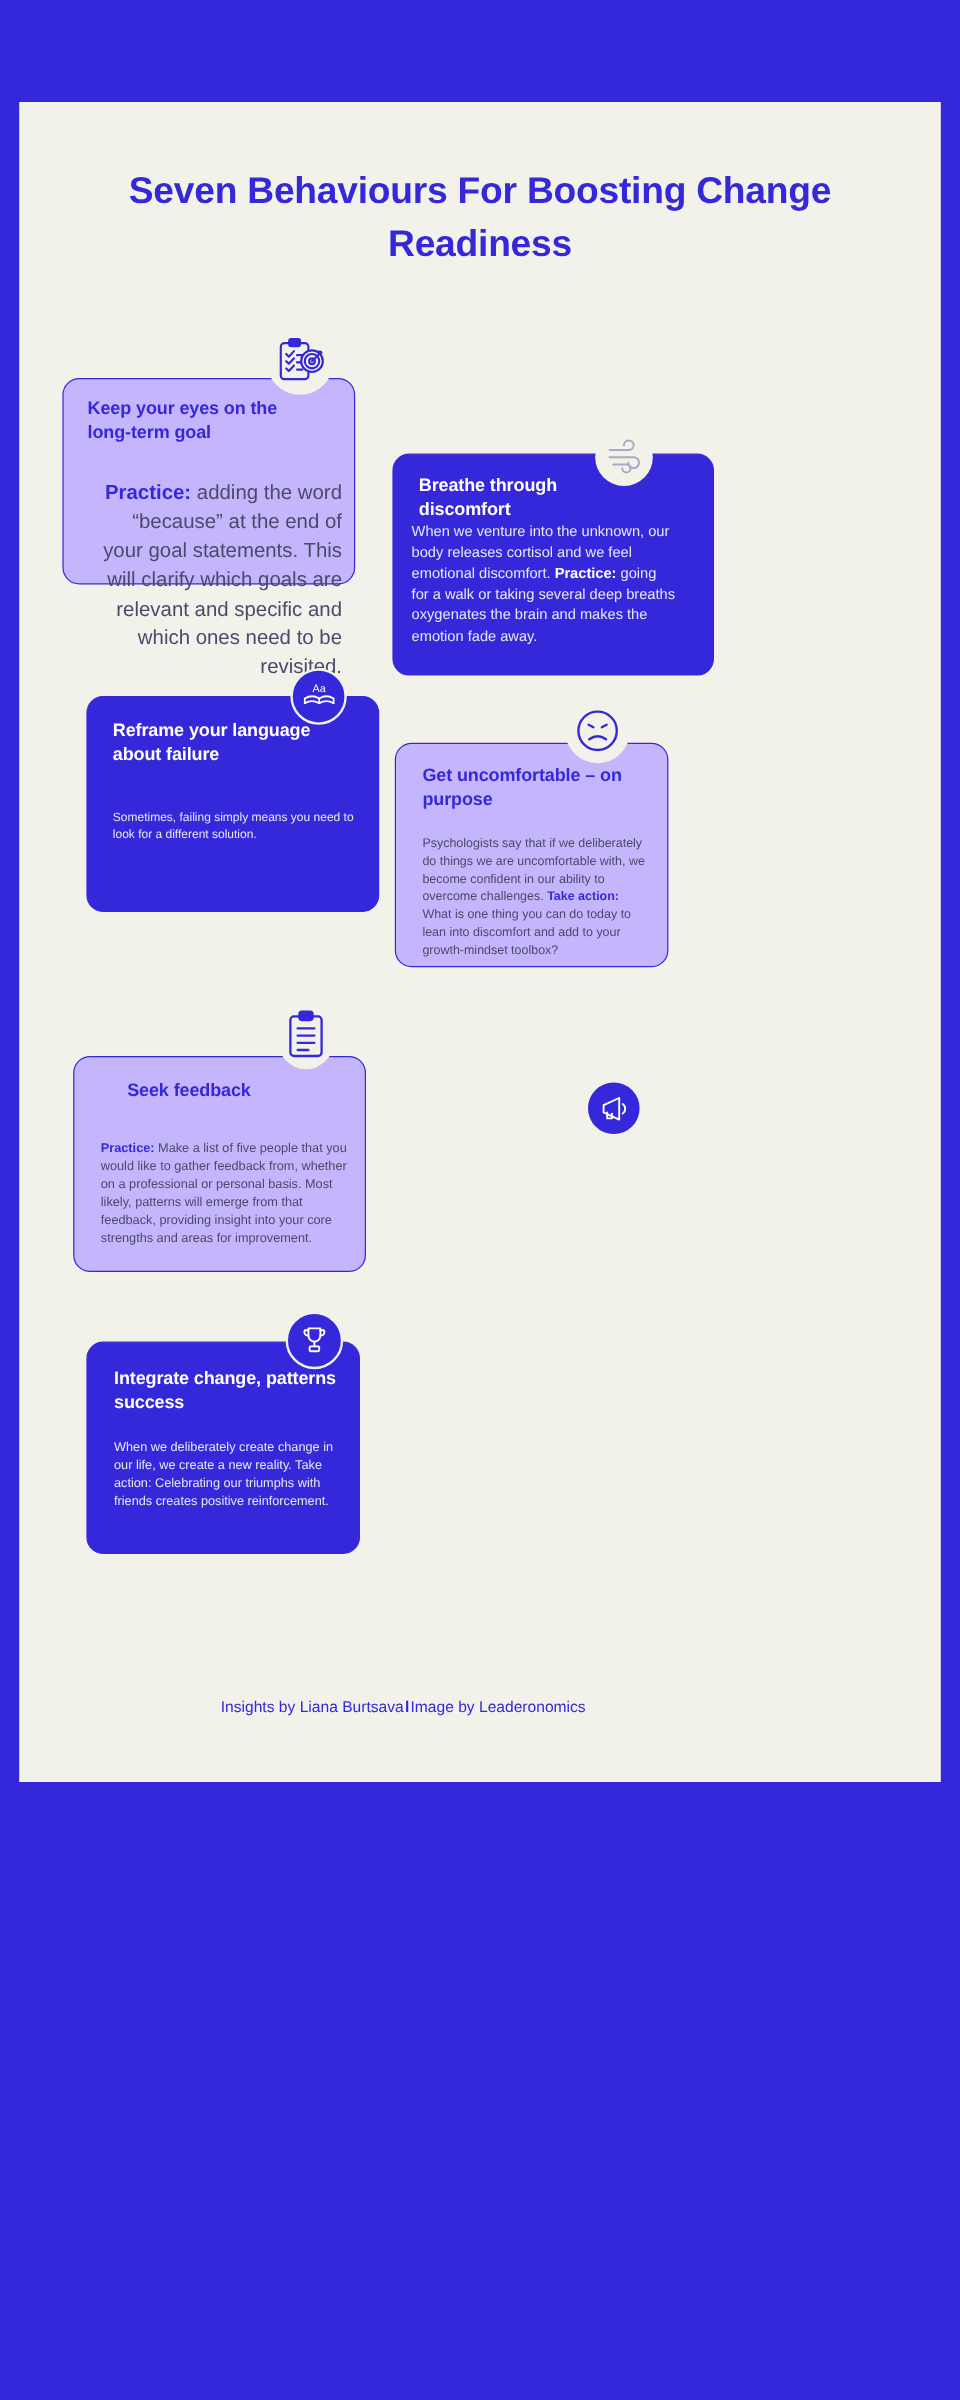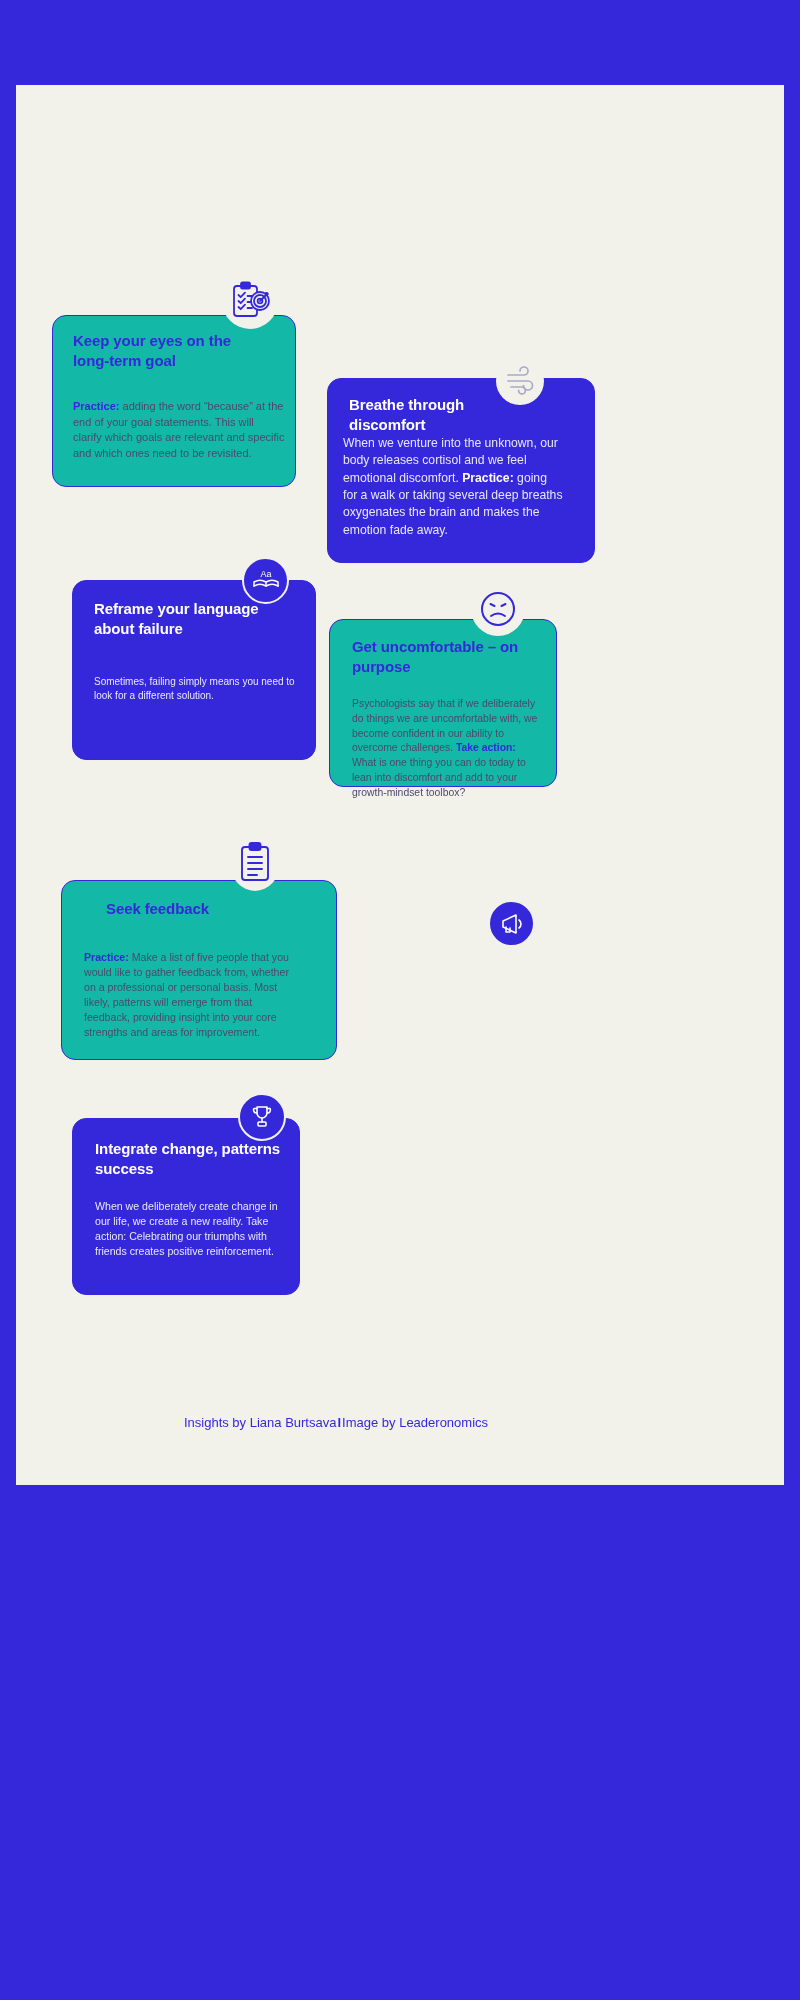--- a/index.html
+++ b/index.html
@@ -26,21 +26,21 @@
     line-height: 1.42;
     font-weight: 700;
     letter-spacing: -0.2px;
   }
   
   .card {
     position: absolute;
     border-radius: 14px;
   }
   .card.outline {
-    background: #14b8a6;
+    background: #c4b5fd;
     border: 1.6px solid #3528da;
   }
   .card.filled {
     background: #3528da;
     border: 1.6px solid #3528da;
   }
   .card h2 {
     font-size: 15px;
     font-weight: 700;
     line-height: 1.34;
@@ -79,24 +79,25 @@
     font-size: 13px;
     font-weight: 400;
   }
   .footer .sep { font-weight: 700; padding: 0 1px; }
 </style>
 </head>
 <body>
 
 <div class="page">
 
+  <h1 class="title">Seven Behaviours For Boosting Change Readiness</h1>
 
   <div class="card outline" style="left:36px; top:230px; width:244px; height:172px;">
     <h2 style="position:absolute; left:20px; top:15px; width:190px;">Keep your eyes on the long-term goal</h2>
-    <p style="position:absolute; left:20px; top:83px; width:212px; font-size:11px;">
+    <p style="position:absolute; left:20px; top:83px; width:212px; font-size:17px;text-align:right;">
       <b>Practice:</b><span> adding the word “because” at the end of your goal statements. This will clarify which goals are relevant and specific and which ones need to be revisited.</span>
     </p>
   </div>
   <div class="badge light" style="left:206px; top:188px; width:56px; height:56px;">
     <svg width="44" height="44" viewBox="0 0 44 44" fill="none" stroke="#3528da" stroke-width="1.8" stroke-linecap="round" stroke-linejoin="round">
       <rect x="6" y="7" width="23" height="30" rx="3"></rect>
       <rect x="13" y="3.5" width="9" height="6" rx="1.6" fill="#3528da"></rect>
       <path d="M10.5 16 l2.2 2.2 L17 13.6"></path>
       <path d="M10.5 22 l2.2 2.2 L17 19.6"></path>
       <path d="M10.5 28 l2.2 2.2 L17 25.6"></path>
@@ -133,36 +134,36 @@
   </div>
   <div class="badge dark" style="left:226px; top:472px; width:47px; height:47px;">
     <svg width="30" height="30" viewBox="0 0 30 30" fill="none" stroke="#ffffff" stroke-width="1.5" stroke-linecap="round" stroke-linejoin="round">
       <path d="M3 20 c4 -2.4 8 -2.4 12 0 c4 -2.4 8 -2.4 12 0"></path>
       <path d="M3 20 v-4 c4 -2.4 8 -2.4 12 0 c4 -2.4 8 -2.4 12 0 v4"></path>
       <path d="M15 16 v4"></path>
       <text x="15" y="11" font-size="9" font-family="'Liberation Sans',sans-serif" fill="#ffffff" stroke="none" text-anchor="middle">Aa</text>
     </svg>
   </div>
 
-  <div class="card outline" style="left:313px; top:534px; width:228px; height:168px;">
+  <div class="card outline" style="left:313px; top:534px; width:228px; height:187px;">
     <h2 style="position:absolute; left:22px; top:17px; width:185px;">Get uncomfortable – on purpose</h2>
     <p style="position:absolute; left:22px; top:77px; width:190px; font-size:10.4px;">
       <span>Psychologists say that if we deliberately do things we are uncomfortable with, we become confident in our ability to overcome challenges. </span><b>Take action:</b><span> What is one thing you can do today to lean into discomfort and add to your growth-mindset toolbox?</span>
     </p>
   </div>
   <div class="badge light" style="left:455px; top:497px; width:54px; height:54px;">
     <svg width="44" height="44" viewBox="0 0 44 44" fill="none" stroke="#3528da" stroke-width="2" stroke-linecap="round">
       <circle cx="22" cy="22" r="16"></circle>
       <line x1="14.5" y1="17" x2="18.5" y2="19"></line>
       <line x1="29.5" y1="17" x2="25.5" y2="19"></line>
       <path d="M15 29 q7 -5 14 0"></path>
     </svg>
   </div>
 
-  <div class="card outline" style="left:45px; top:795px; width:276px; height:180px;">
+  <div class="card outline" style="left:45px; top:795px; width:244px; height:180px;">
     <h2 style="position:absolute; left:44px; top:18px; width:190px;">Seek feedback</h2>
     <p style="position:absolute; left:22px; top:69px; width:208px; font-size:10.6px;">
       <b>Practice:</b><span>  Make a list of five people that you would like to gather feedback from, whether on a professional or personal basis. Most likely, patterns will emerge from that feedback, providing insight into your core strengths and areas for improvement.</span>
     </p>
   </div>
   <div class="badge light" style="left:214px; top:750px; width:50px; height:56px;">
     <svg width="40" height="46" viewBox="0 0 40 46" fill="none" stroke="#3528da" stroke-width="1.9" stroke-linecap="round" stroke-linejoin="round">
       <rect x="7" y="7" width="26" height="33" rx="3"></rect>
       <rect x="14.5" y="3" width="11" height="7" rx="2" fill="#3528da"></rect>
       <line x1="13" y1="17" x2="27" y2="17"></line>

